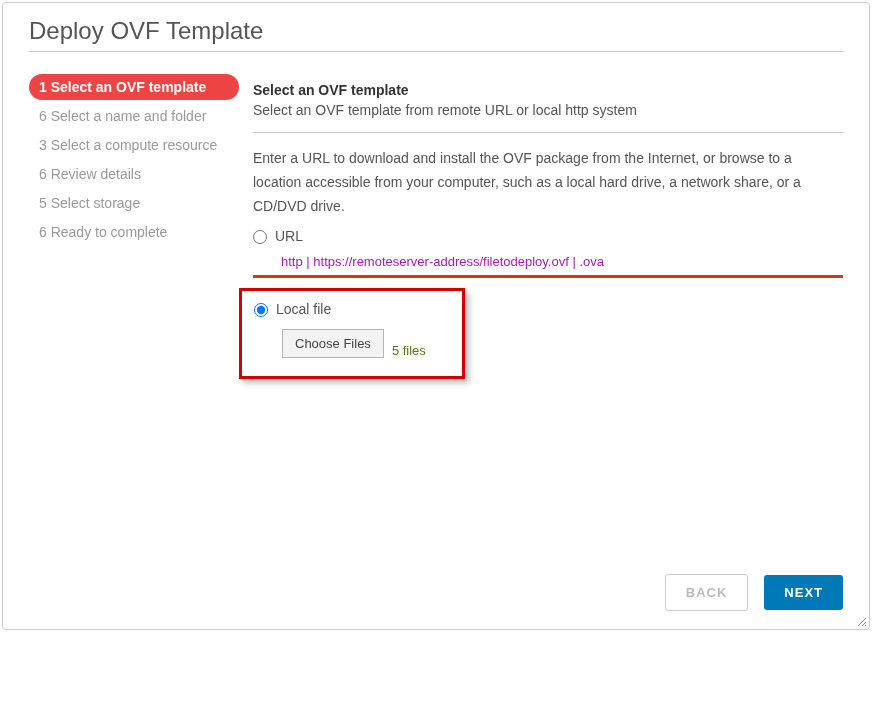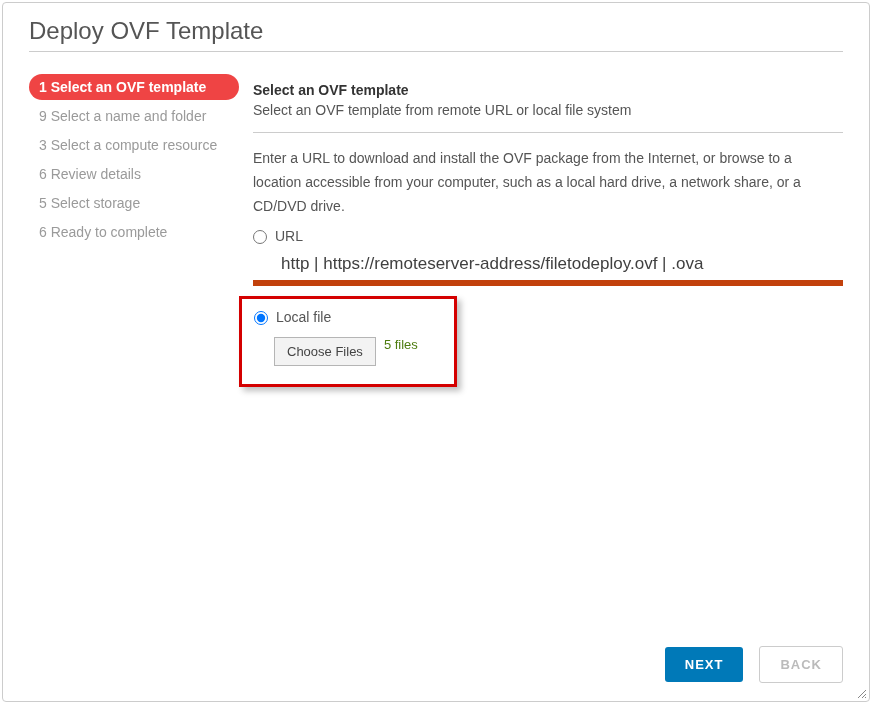--- a/index.html
+++ b/index.html
@@ -7,21 +7,21 @@
   body {
     width: 872px;
     height: 720px;
     font-family: Arial, Helvetica, sans-serif;
     color: #333;
     background: #fff;
   }
   .dialog {
     position: relative;
     width: 868px;
-    height: 700px;
+    height: 628px;
     margin: 2px;
     border: 1px solid #ccc;
     border-radius: 4px;
     background: #fff;
     display: flex;
     flex-direction: column;
   }
   .dialog-title {
     font-size: 24px;
     font-weight: 300;
@@ -83,37 +83,37 @@
   .radio-row {
     display: flex;
     align-items: flex-end;
     margin-top: 10px;
   }
   .radio-row input[type=radio] {
     width: 14px; height: 14px;
     margin: 0 8px 0 0;
   }
   .url-placeholder {
-    color: #404040;
-    font-size: 17px;
+    color: #a21caf;
+    font-size: 13px;
     padding: 10px 0 6px 28px;
-    border-bottom: 6px solid #c2410c;
+    border-bottom: 3px solid #c2410c;
   }
   .highlight-box {
     border: 3px solid #d40000;
     box-shadow: 4px 4px 6px rgba(0,0,0,0.25);
     padding: 10px 36px 18px 12px;
     display: inline-block;
     margin-left: -14px;
     margin-top: 10px;
   }
   .choose-row {
     display: flex;
-    align-items: flex-start;
-    margin-left: 20px;
+    align-items: flex-end;
+    margin-left: 28px;
     margin-top: 12px;
   }
   .choose-btn {
     background: #f3f3f3;
     border: 1px solid #b5b5b5;
     padding: 6px 12px;
     font-size: 13px;
     color: #444;
     cursor: pointer;
   }
@@ -159,30 +159,30 @@
 </head>
 <body>
 
 <div class="dialog">
   <div class="dialog-title">Deploy OVF Template</div>
   <hr class="title-rule">
 
   <div class="body">
     <div class="sidebar">
       <div class="step active">1 Select an OVF template</div>
-      <div class="step">9 Select a name and folder</div>
+      <div class="step">6 Select a name and folder</div>
       <div class="step">3 Select a compute resource</div>
       <div class="step">6 Review details</div>
       <div class="step">5 Select storage</div>
       <div class="step">6 Ready to complete</div>
     </div>
 
     <div class="main">
       <div class="section-heading">Select an OVF template</div>
-      <div class="section-sub">Select an OVF template from remote URL or local file system</div>
+      <div class="section-sub">Select an OVF template from remote URL or local http system</div>
       <hr class="sep">
       <div class="instruction">Enter a URL to download and install the OVF package from the Internet, or browse to a location accessible from your computer, such as a local hard drive, a network share, or a CD/DVD drive.</div>
 
       <label class="radio-row">
         <input type="radio" name="src" style="">
         <span>URL</span>
       </label>
       <div class="url-placeholder" title="http | https://remoteserver-address/filetodeploy.ovf | .ova">http | https://remoteserver-address/filetodeploy.ovf | .ova</div>
 
       <div class="highlight-box">
@@ -192,22 +192,22 @@
         </label>
         <div class="choose-row">
           <button class="choose-btn">Choose Files</button>
           <span class="file-count">5 files</span>
         </div>
       </div>
     </div>
   </div>
 
   <div class="footer">
+    <button class="btn btn-back">BACK</button>
     <button class="btn btn-next">NEXT</button>
-    <button class="btn btn-back">BACK</button>
   </div>
 
   <div class="resize-handle">
     <svg width="10" height="10" viewBox="0 0 10 10">
       <line x1="1" y1="9" x2="9" y2="1" stroke="#888" stroke-width="1"></line>
       <line x1="5" y1="9" x2="9" y2="5" stroke="#888" stroke-width="1"></line>
       <line x1="8" y1="9" x2="9" y2="8" stroke="#888" stroke-width="1"></line>
     </svg>
   </div>
 </div>

